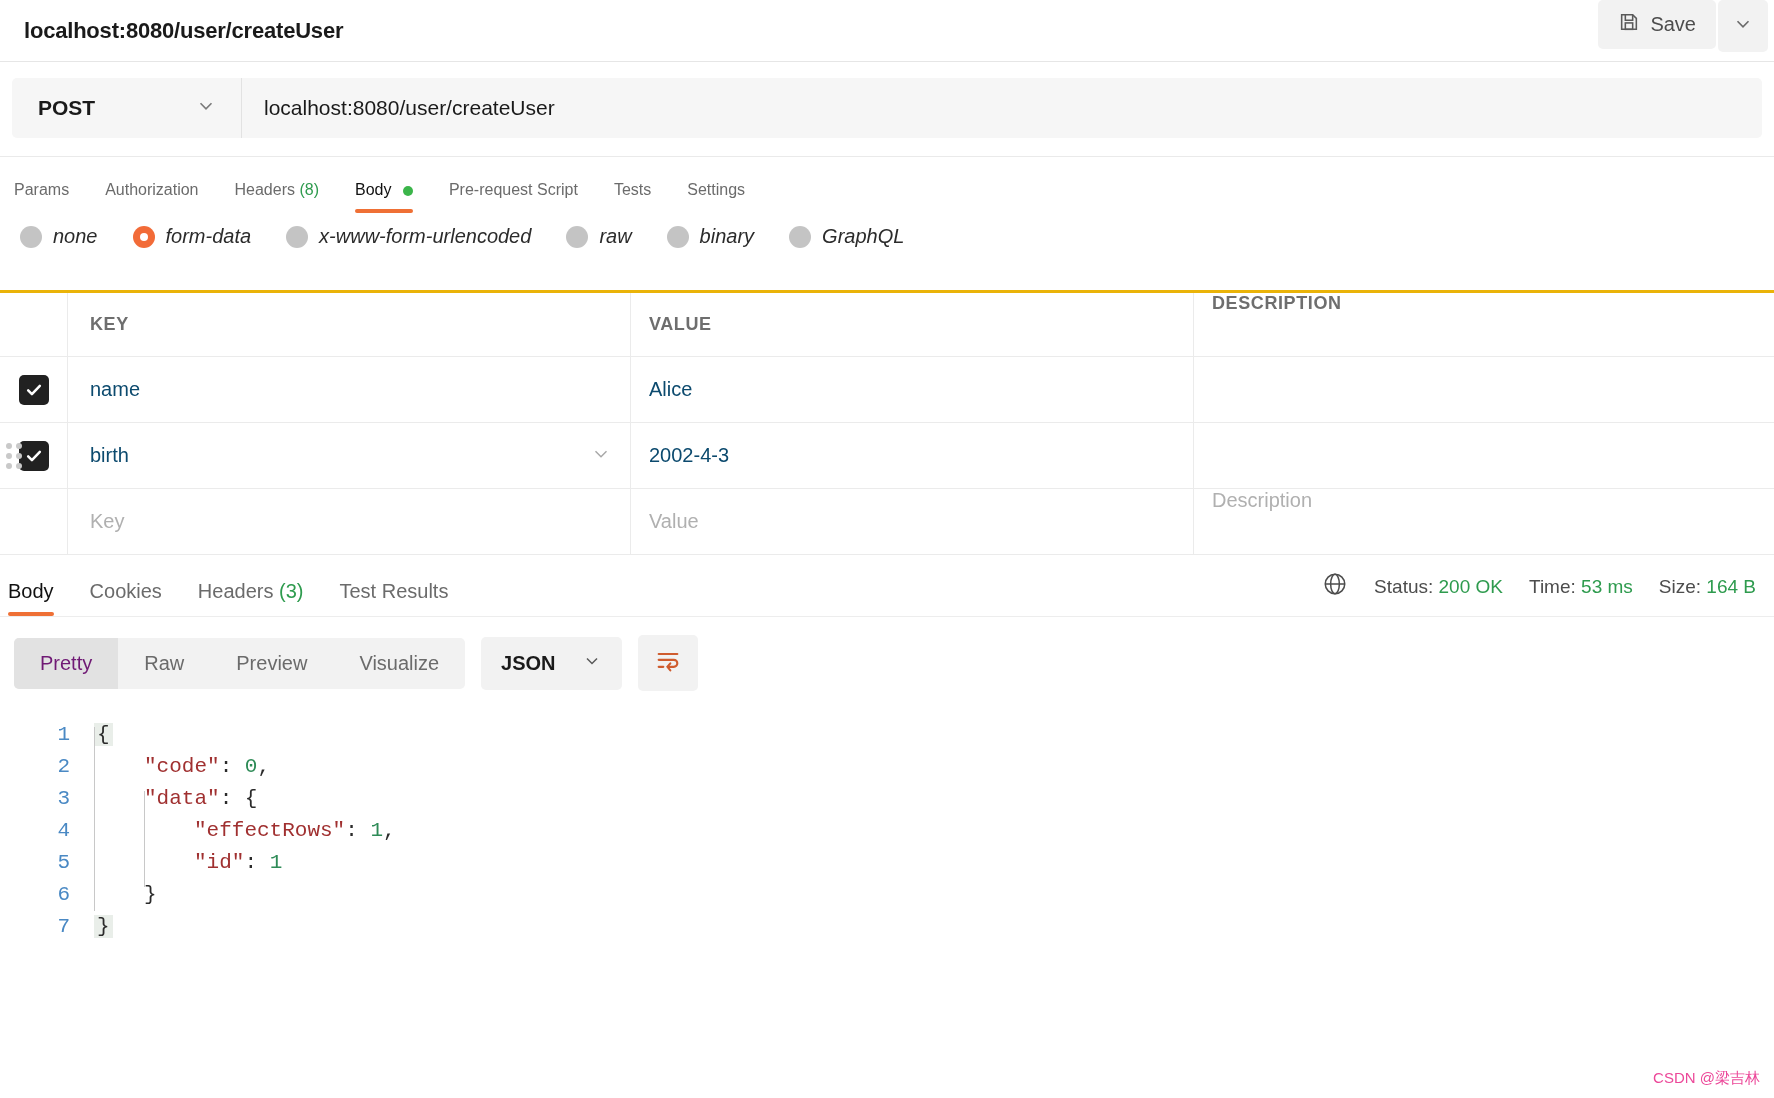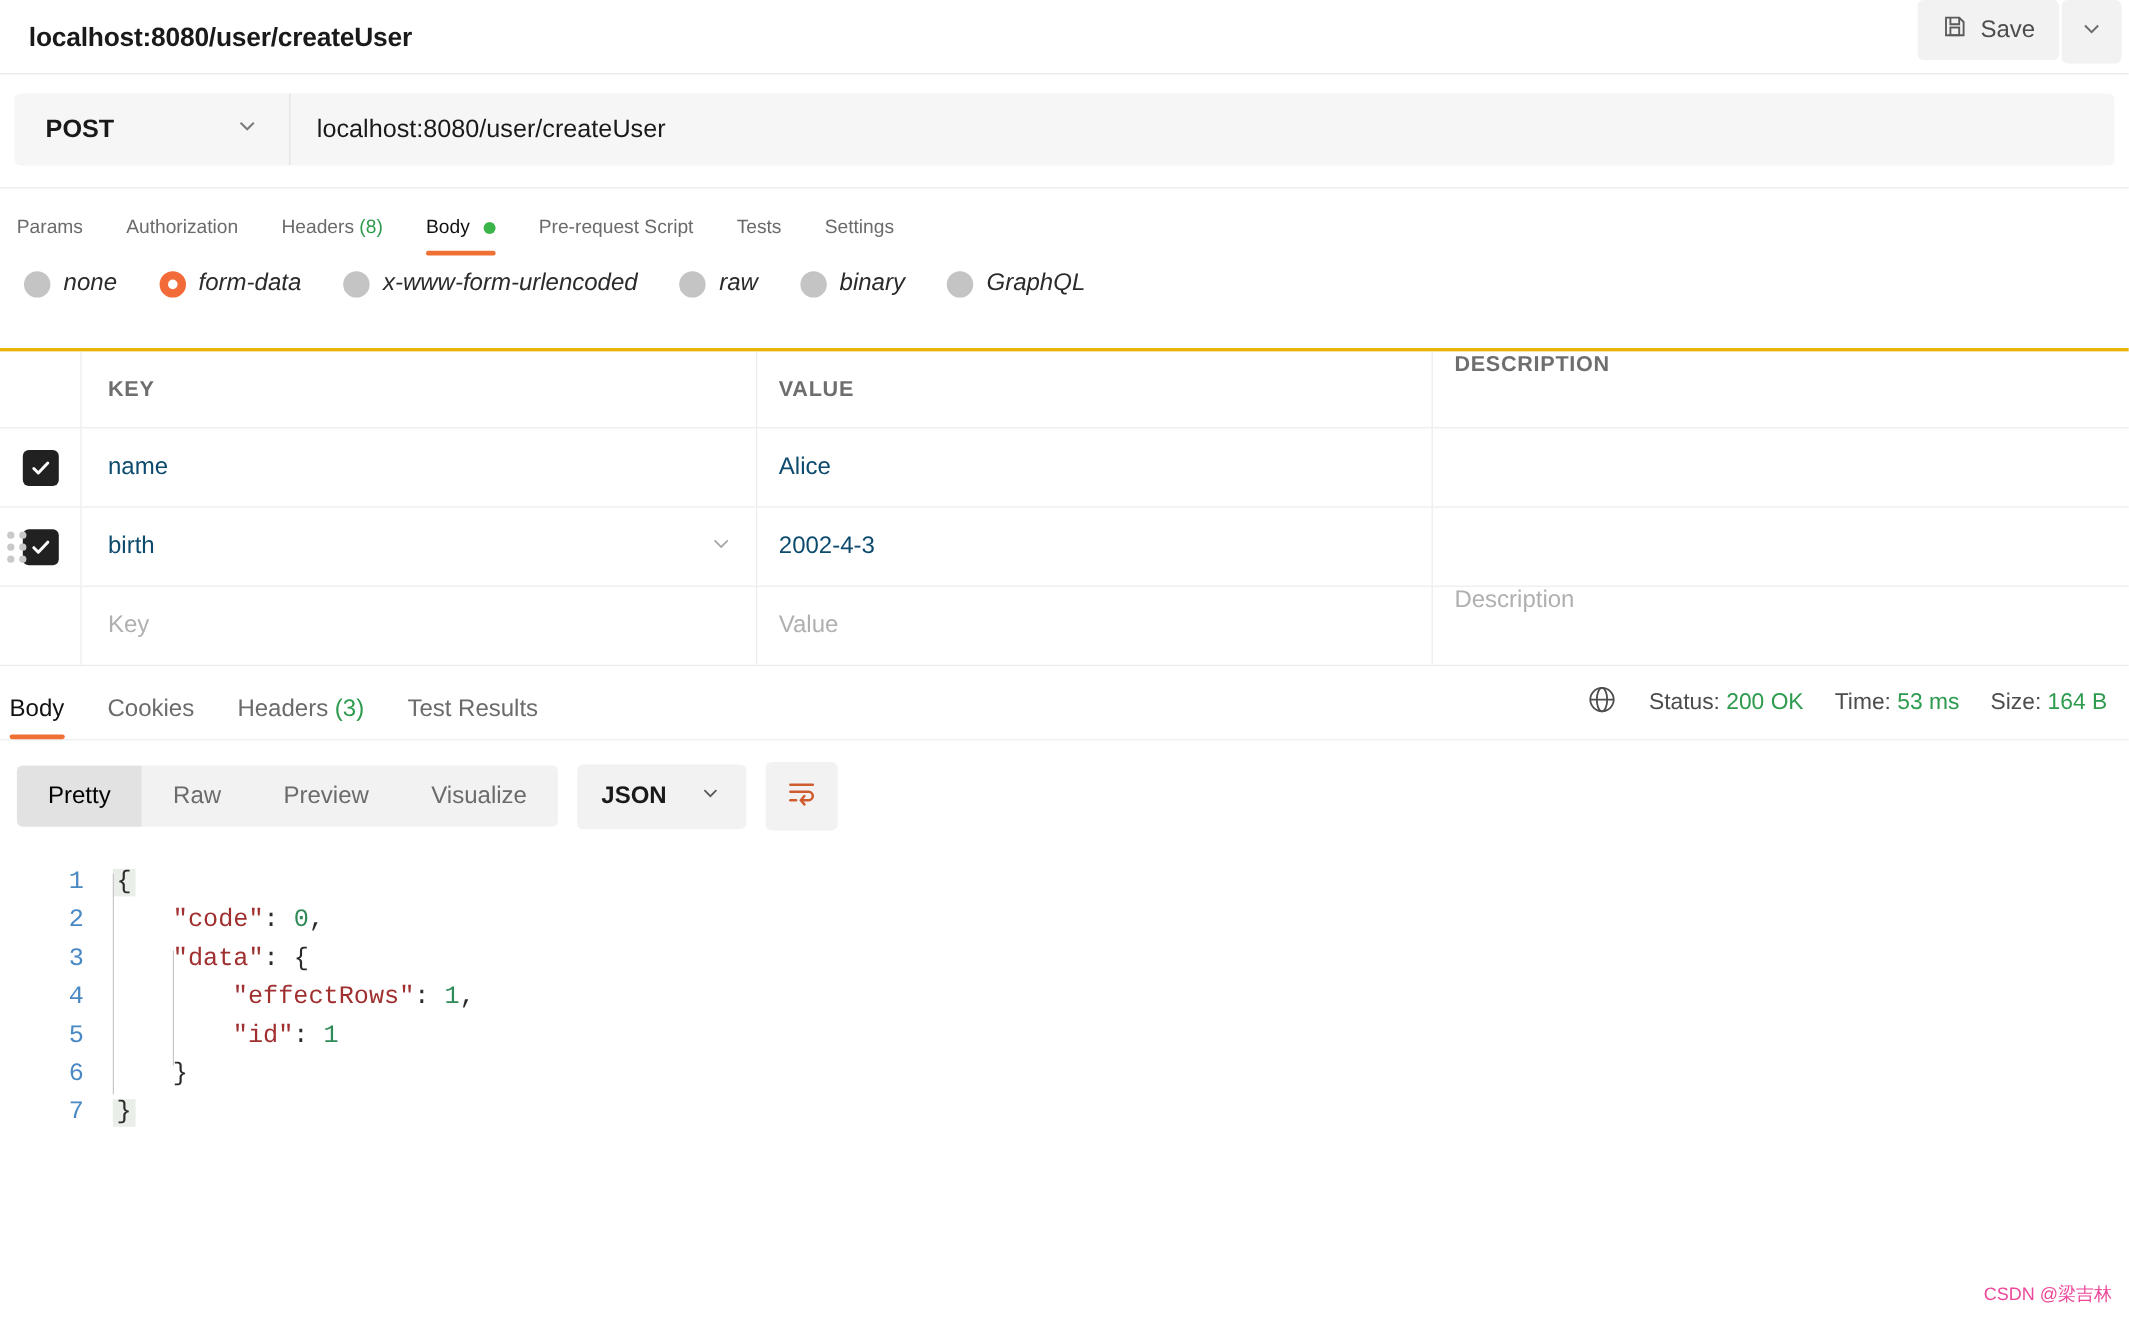--- a/index.html
+++ b/index.html
@@ -275,21 +275,21 @@
     overflow: hidden;
     font-size: 20px;
   }
   .seg {
     padding: 14px 26px;
     color: #6b6b6b;
     cursor: pointer;
   }
   .seg.active {
     background: #e2e2e2;
-    color: #000000;
+    color: #701a75;
   }
   .jsonsel {
     display: flex;
     align-items: center;
     gap: 26px;
     background: #f2f2f2;
     border-radius: 5px;
     padding: 14px 20px;
     font-size: 20px;
     color: #1a1a1a;

